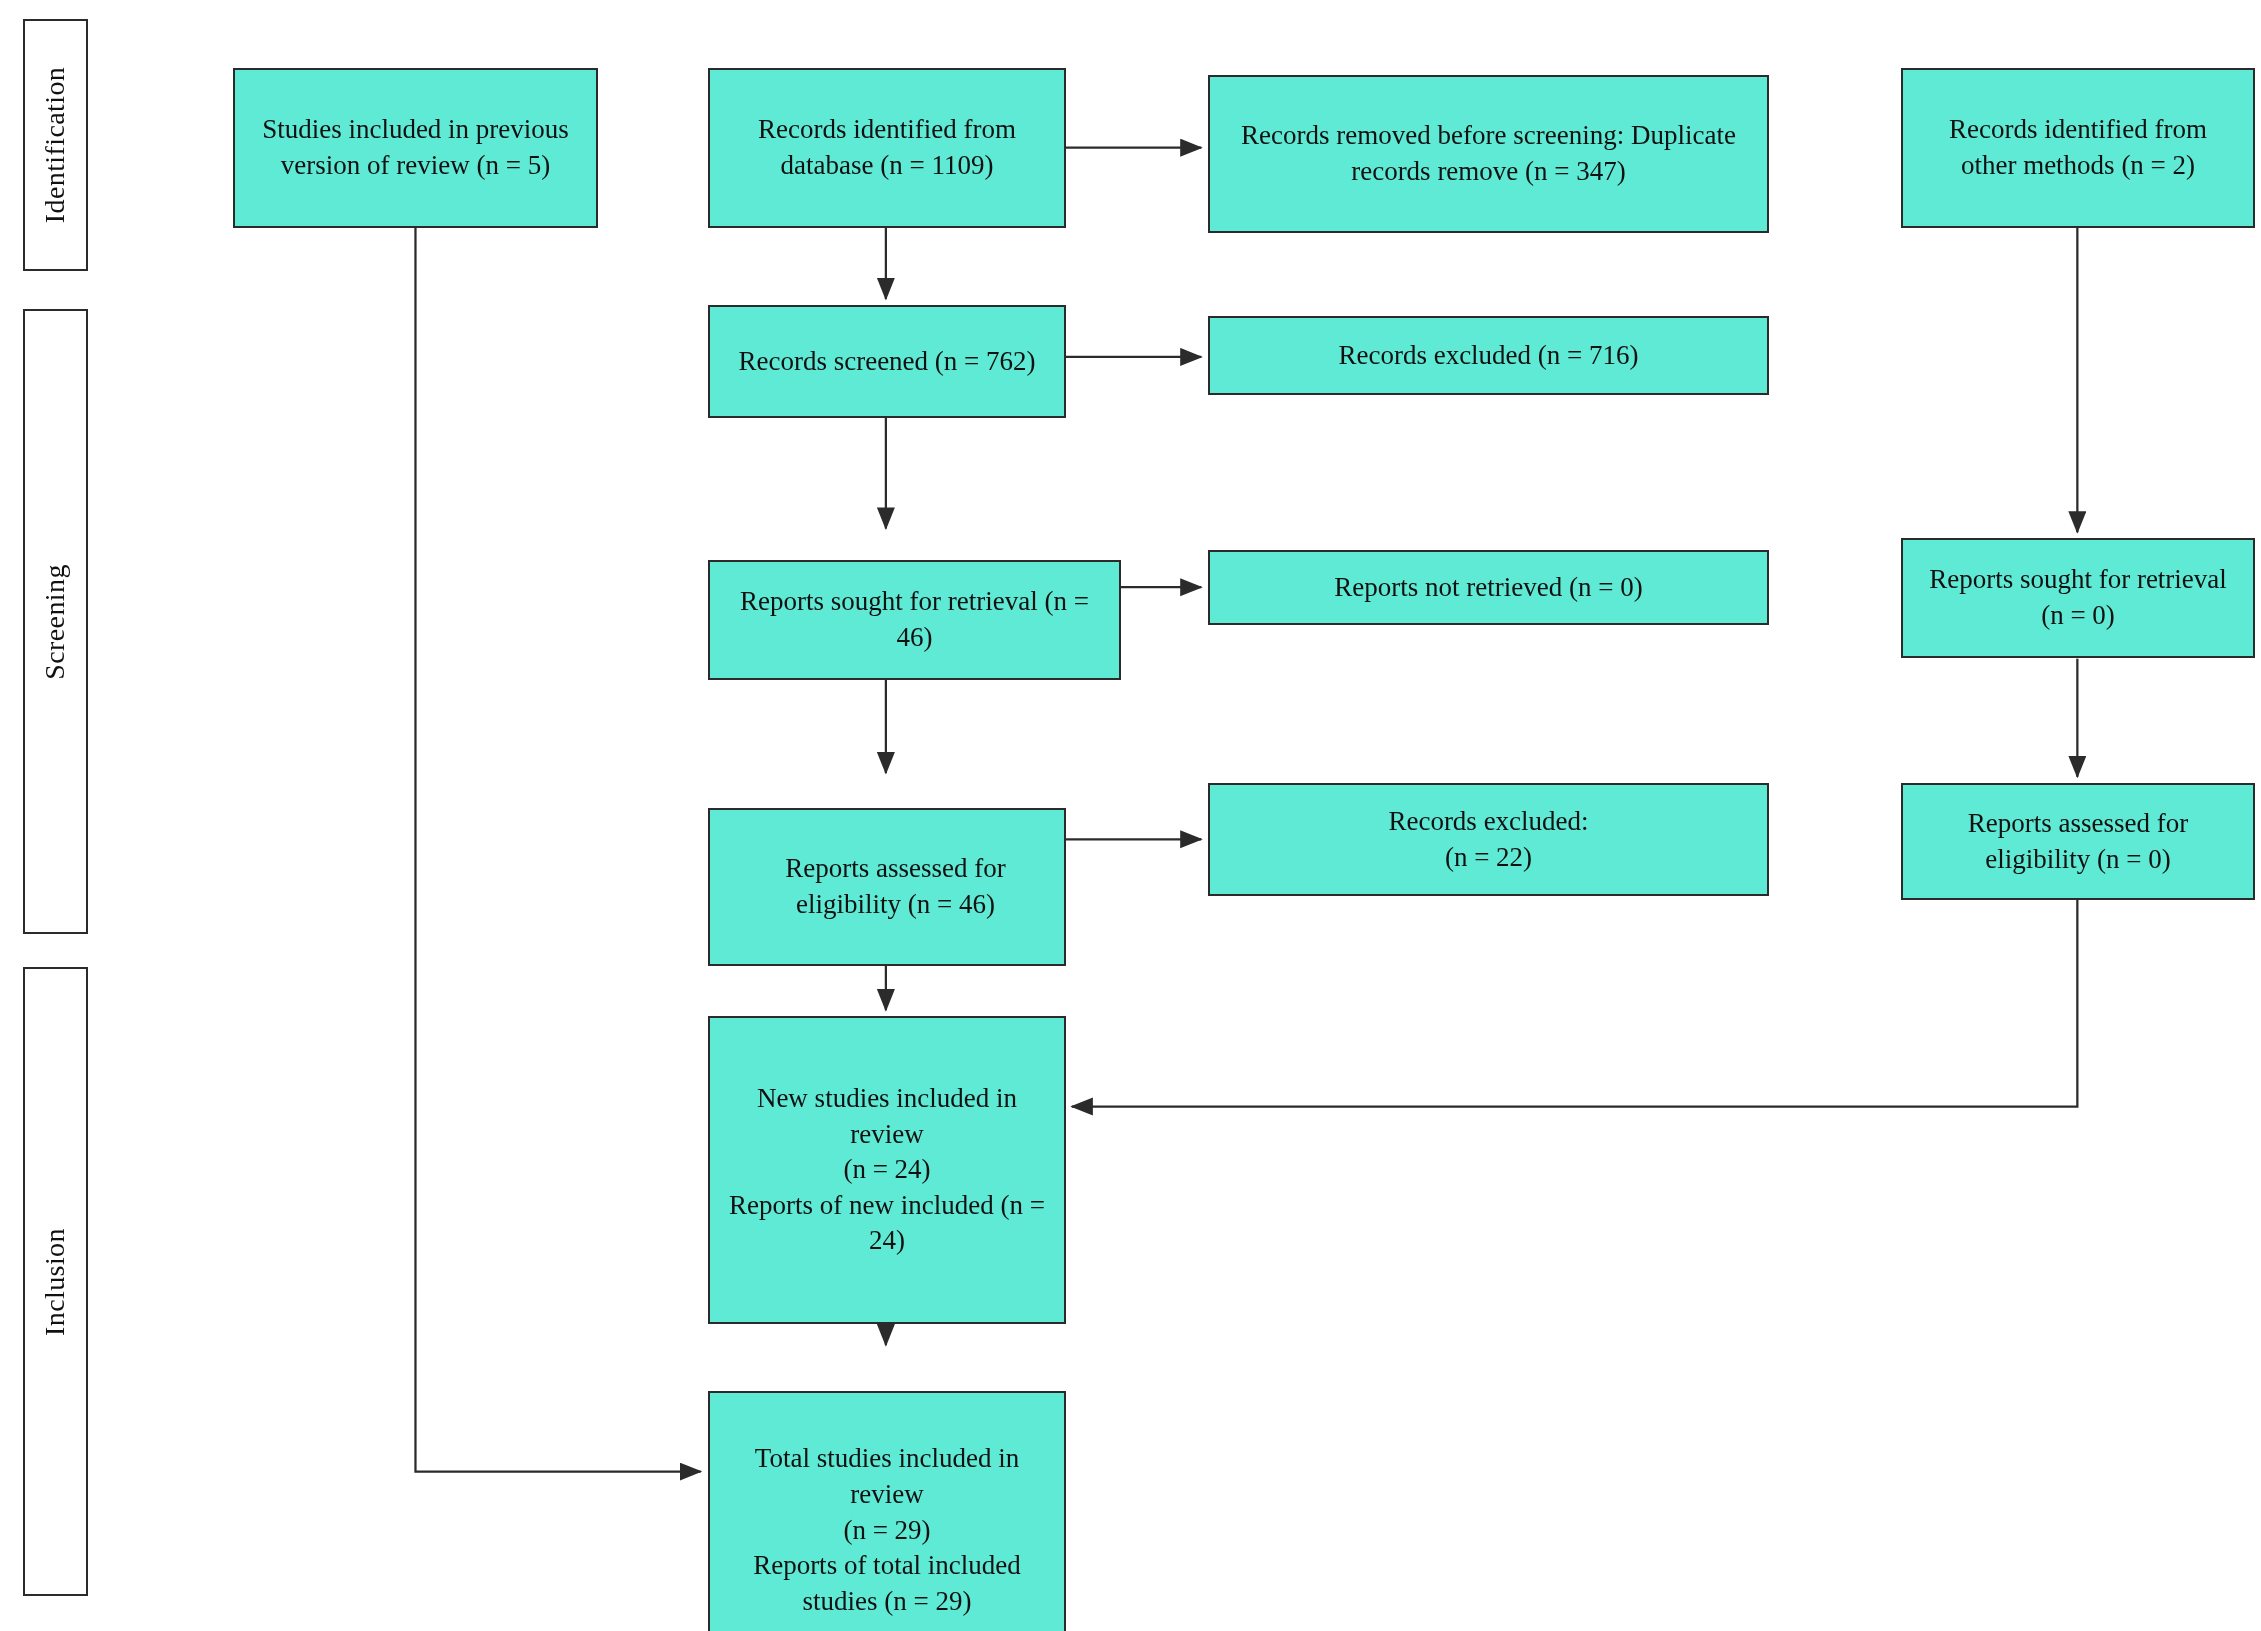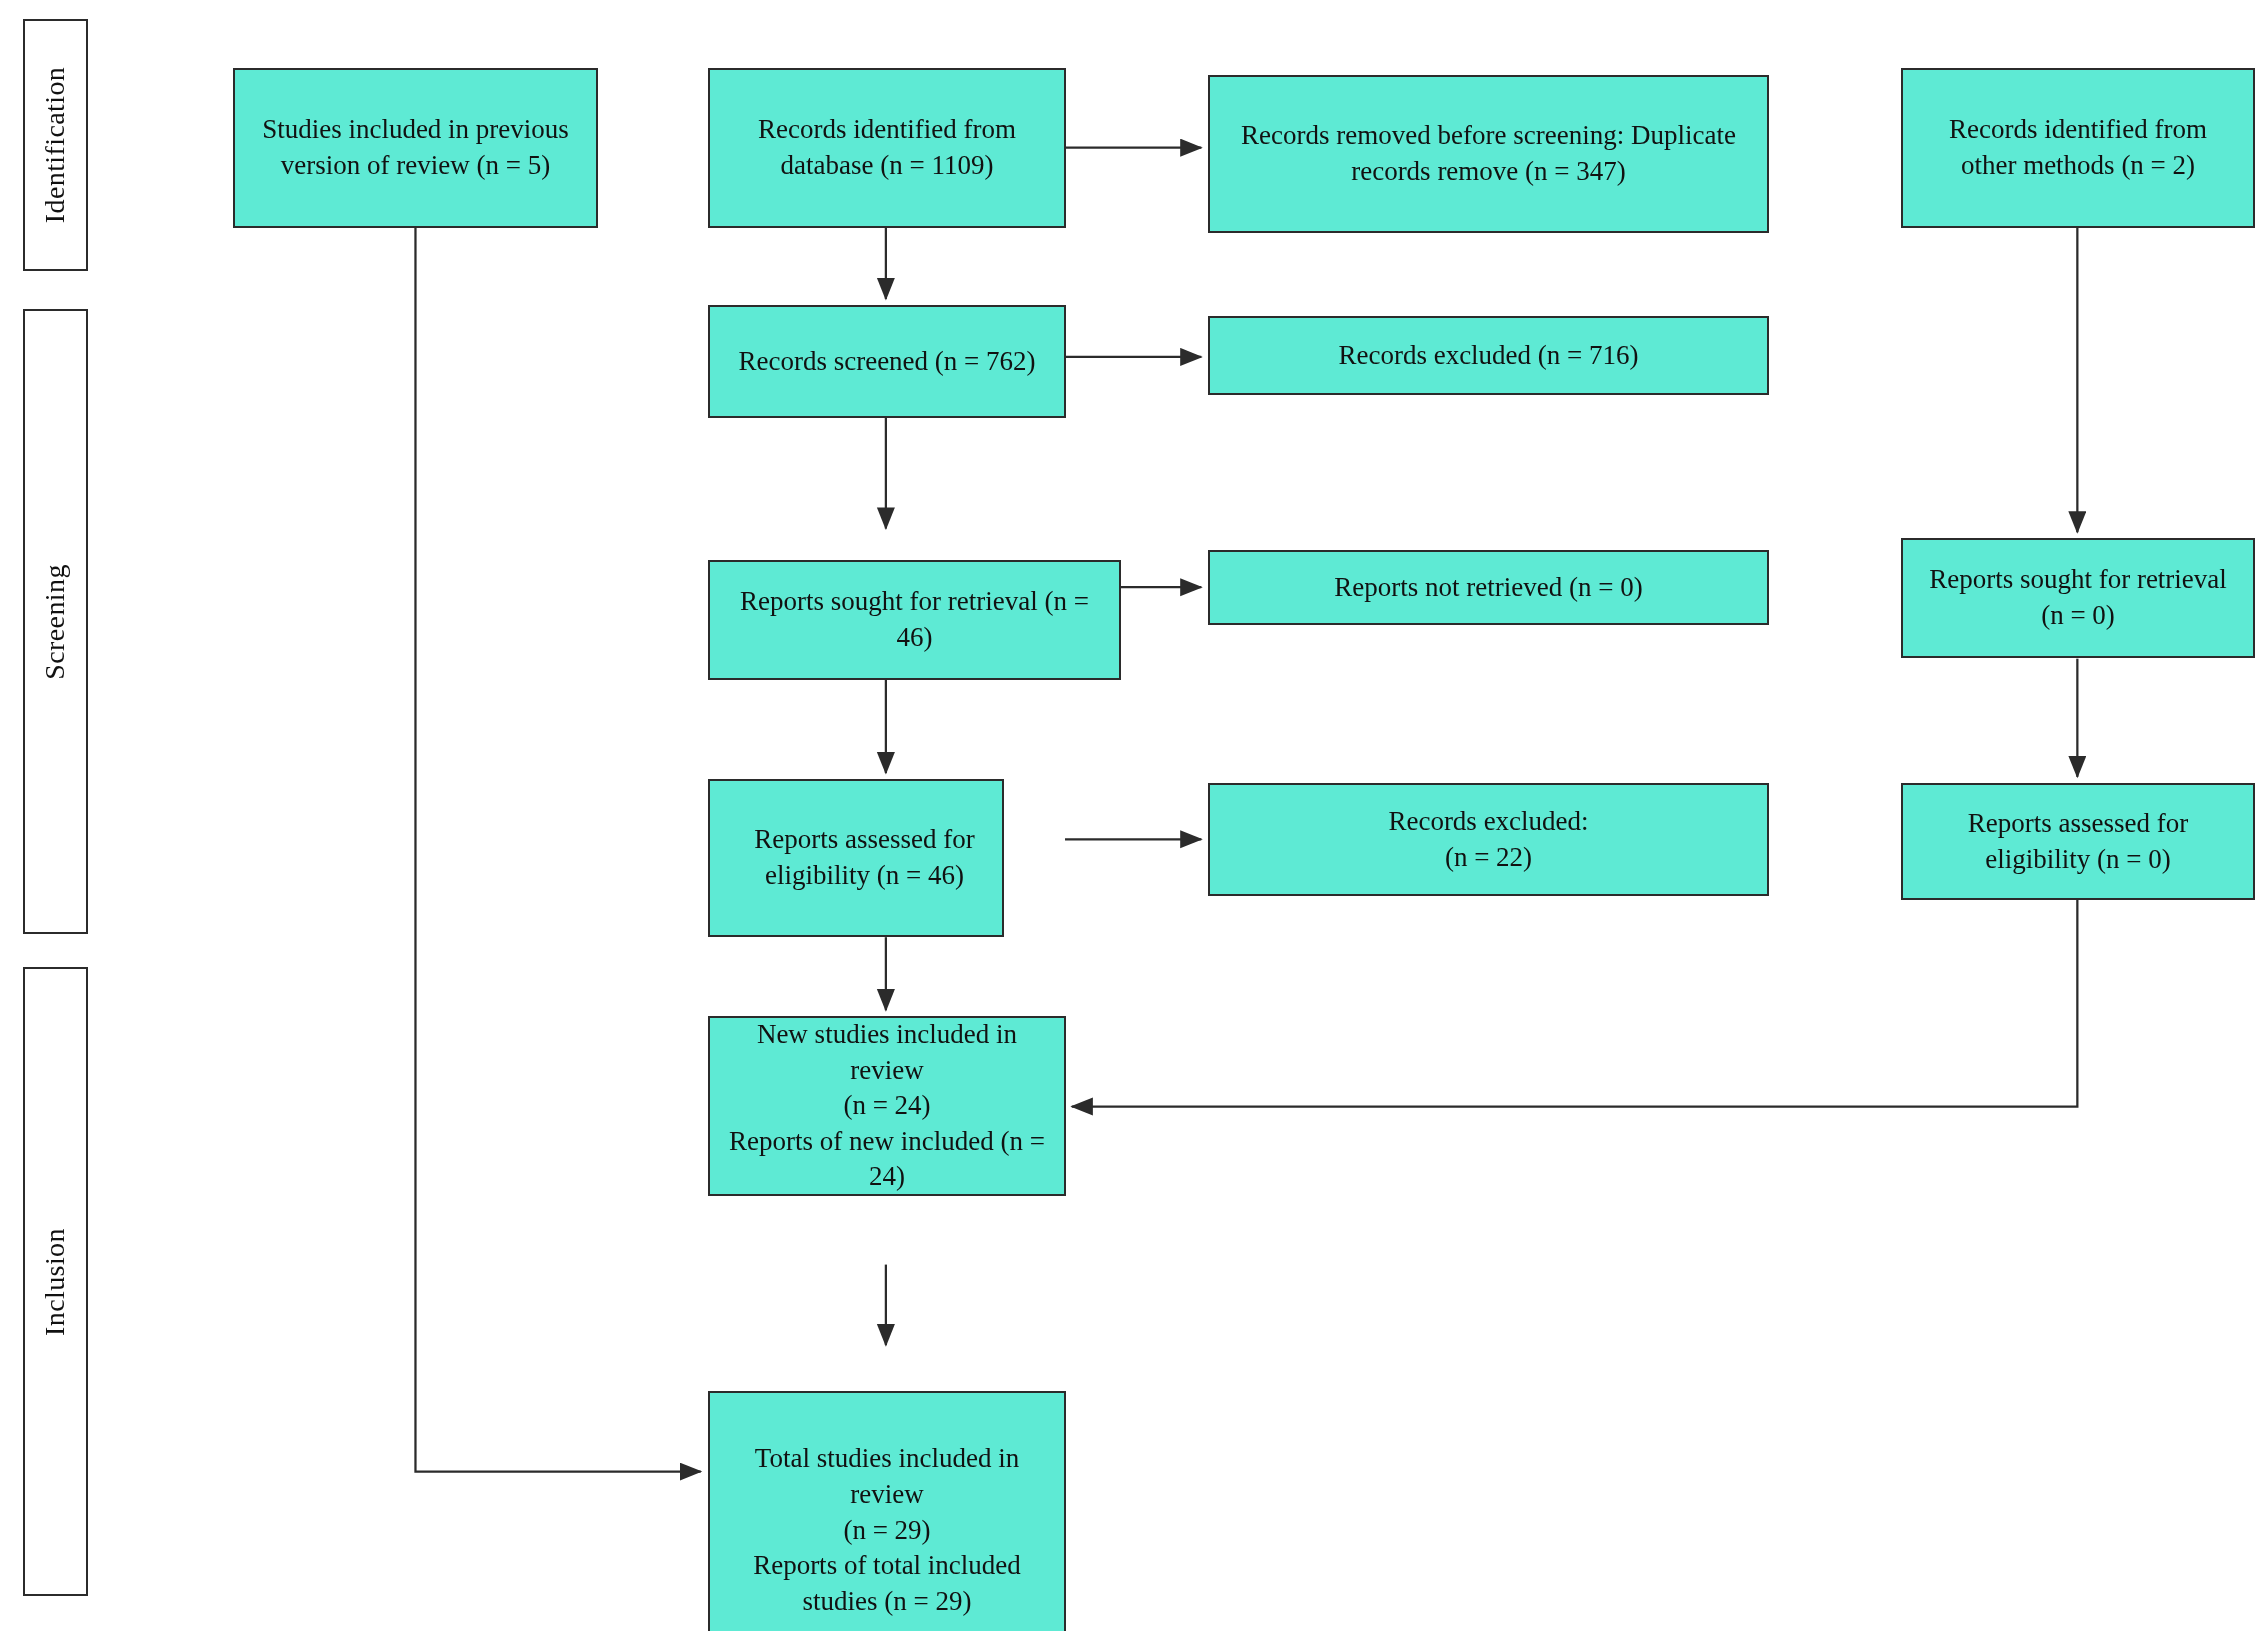--- a/index.html
+++ b/index.html
@@ -92,26 +92,26 @@
   <div class="box" style="left:1208px; top:75px; width:561px; height:158px;">Records removed before screening: Duplicate records remove (n = 347)</div>
   <div class="box" style="left:1901px; top:68px; width:354px; height:160px;">Records identified from other methods (n = 2)</div>
 
   <div class="box" style="left:708px; top:305px; width:358px; height:113px;">Records screened (n = 762)</div>
   <div class="box" style="left:1208px; top:316px; width:561px; height:79px;">Records excluded (n = 716)</div>
 
   <div class="box" style="left:708px; top:560px; width:413px; height:120px;">Reports sought for retrieval (n = 46)</div>
   <div class="box" style="left:1208px; top:550px; width:561px; height:75px;">Reports not retrieved (n = 0)</div>
   <div class="box" style="left:1901px; top:538px; width:354px; height:120px;text-align:center;">Reports sought for retrieval (n = 0)</div>
 
-  <div class="box" style="left:708px; top:779px; width:296px; height:158px;padding-left:32px;">Reports assessed for eligibility (n = 46)</div>
+  <div class="box" style="left:708px; top:808px; width:358px; height:158px;padding-left:32px;">Reports assessed for eligibility (n = 46)</div>
   <div class="box" style="left:1208px; top:783px; width:561px; height:113px;">Records excluded:
 (n = 22)</div>
   <div class="box" style="left:1901px; top:783px; width:354px; height:117px;">Reports assessed for eligibility (n = 0)</div>
 
-  <div class="box" style="left:708px; top:1016px; width:358px; height:180px;">New studies included in review
+  <div class="box" style="left:708px; top:1016px; width:358px; height:308px;">New studies included in review
 (n = 24)
 Reports of new included (n = 24)</div>
   <div class="box" style="left:708px; top:1351px; width:358px; height:279px;margin-top:40px;">Total studies included in review
 (n = 29)
 Reports of total included studies (n = 29)</div>
 
 </div>
 
 
 </body></html>

